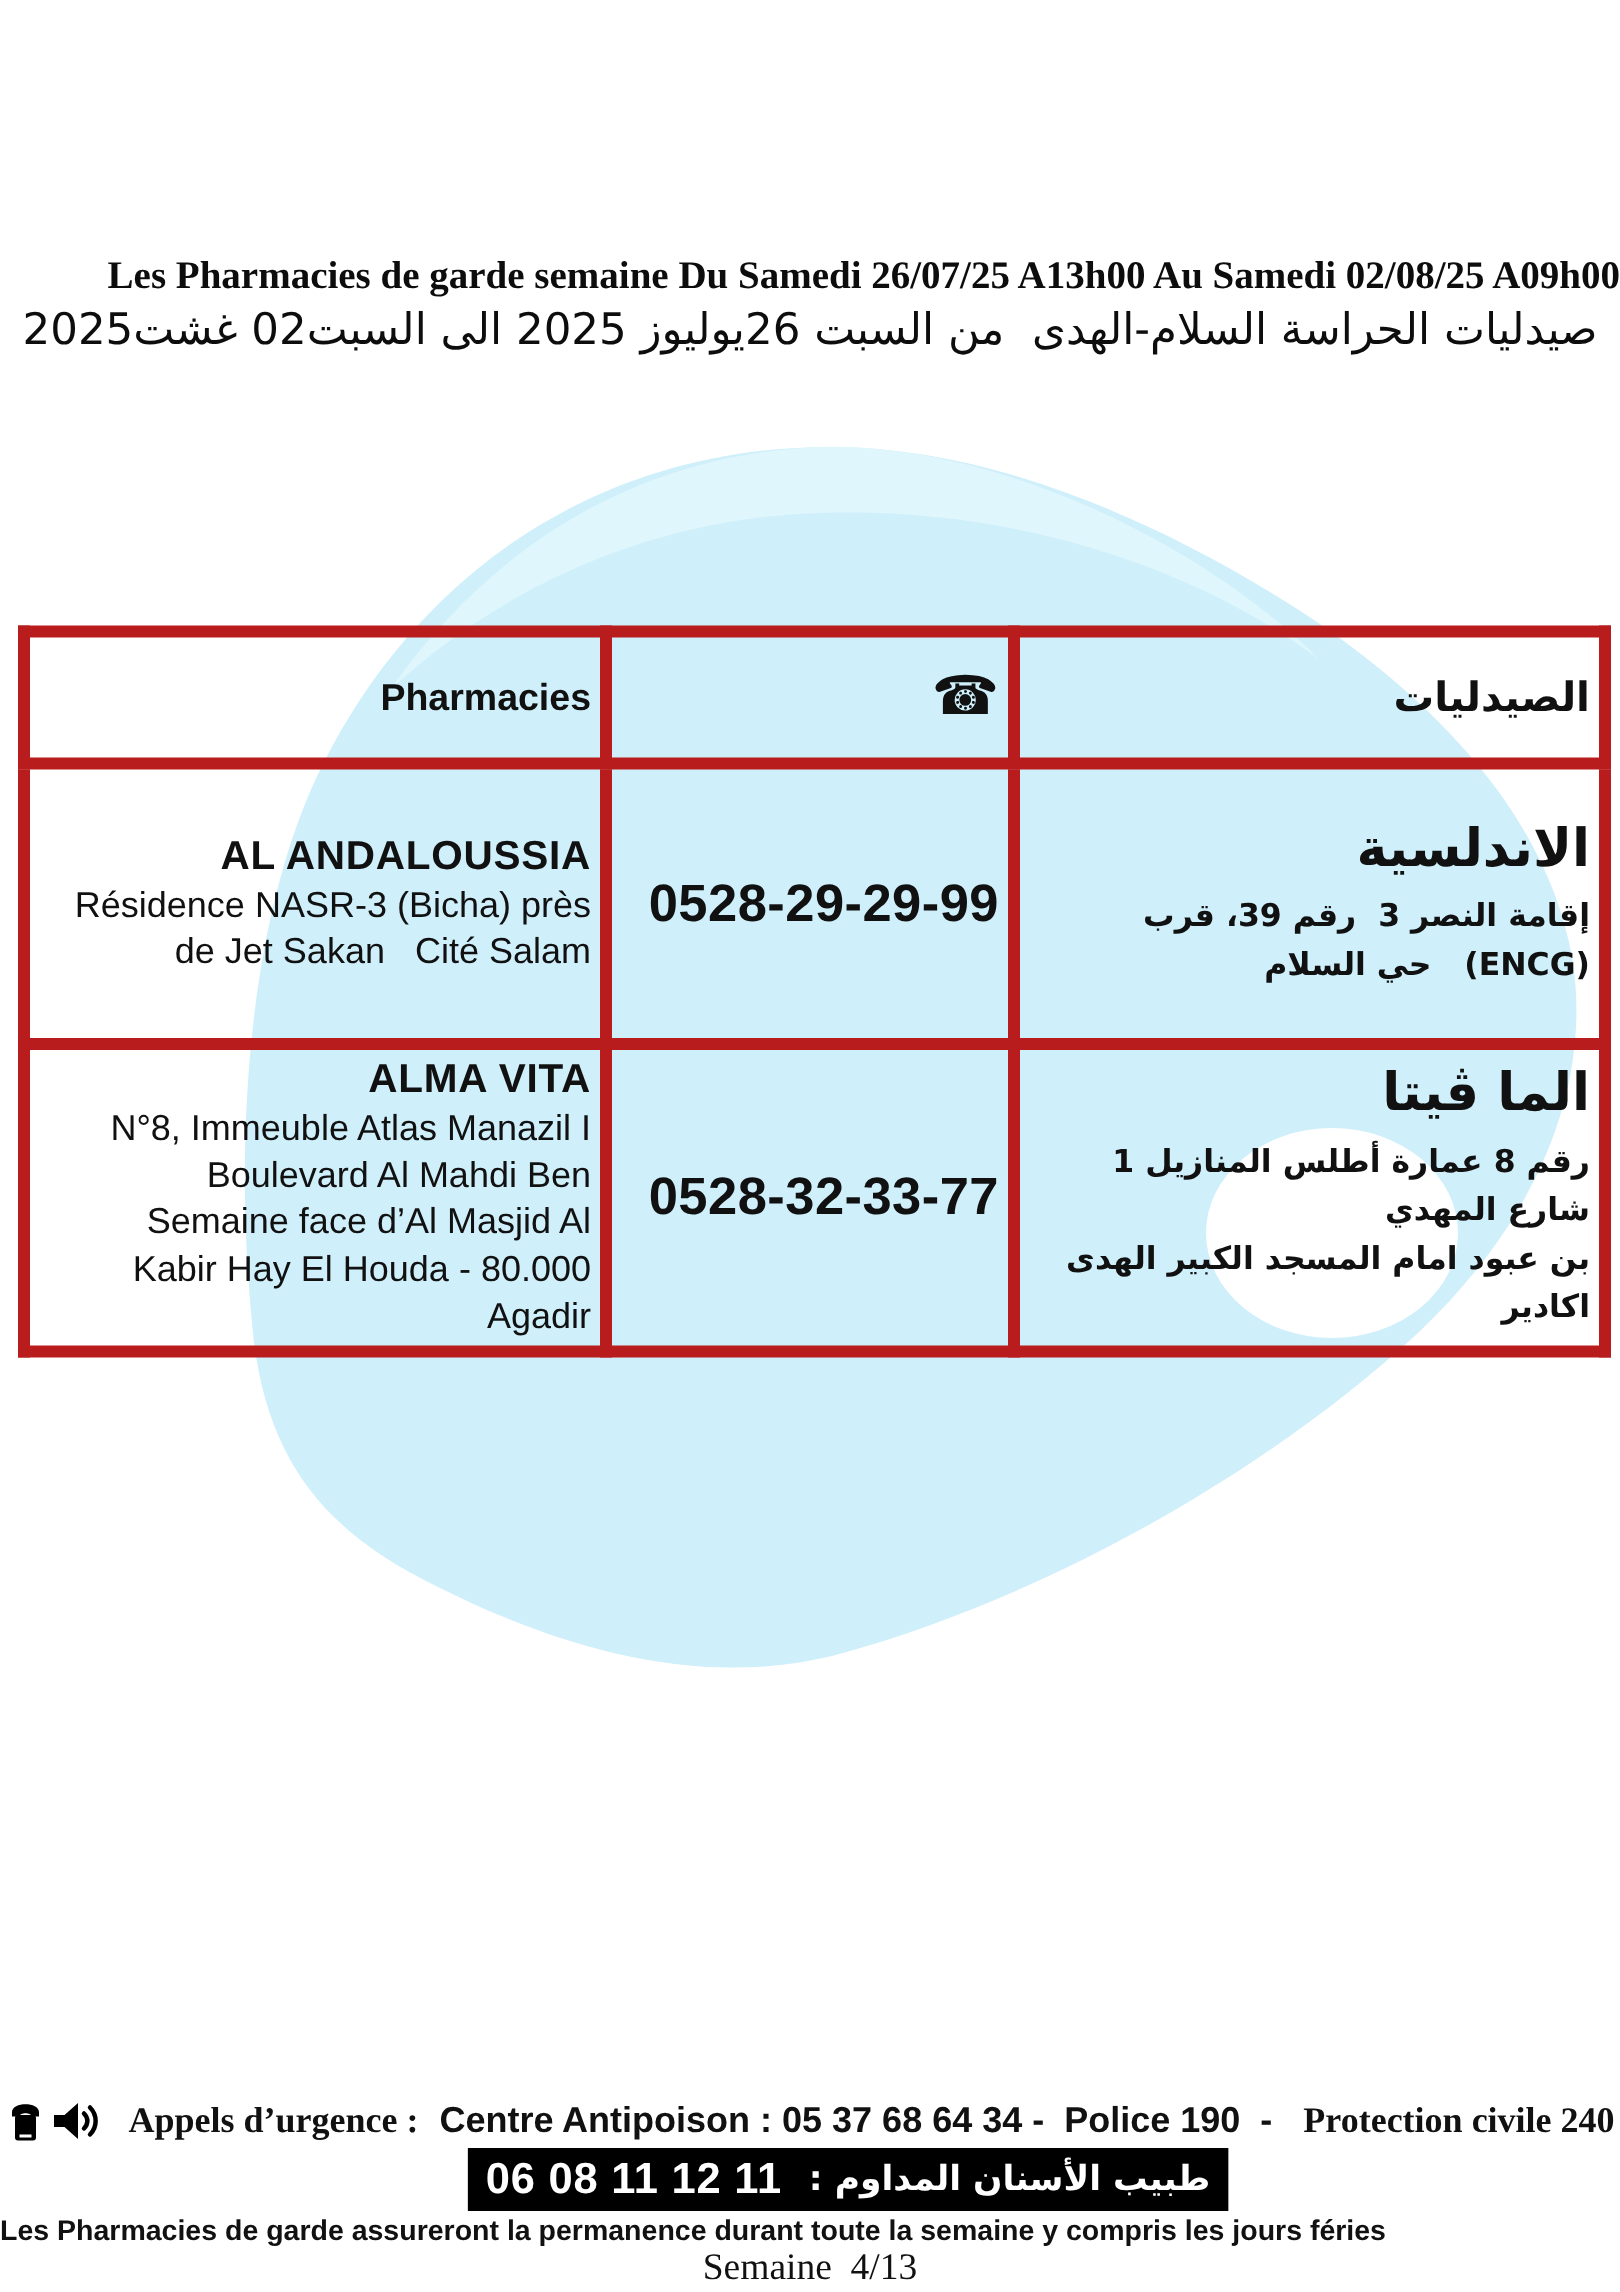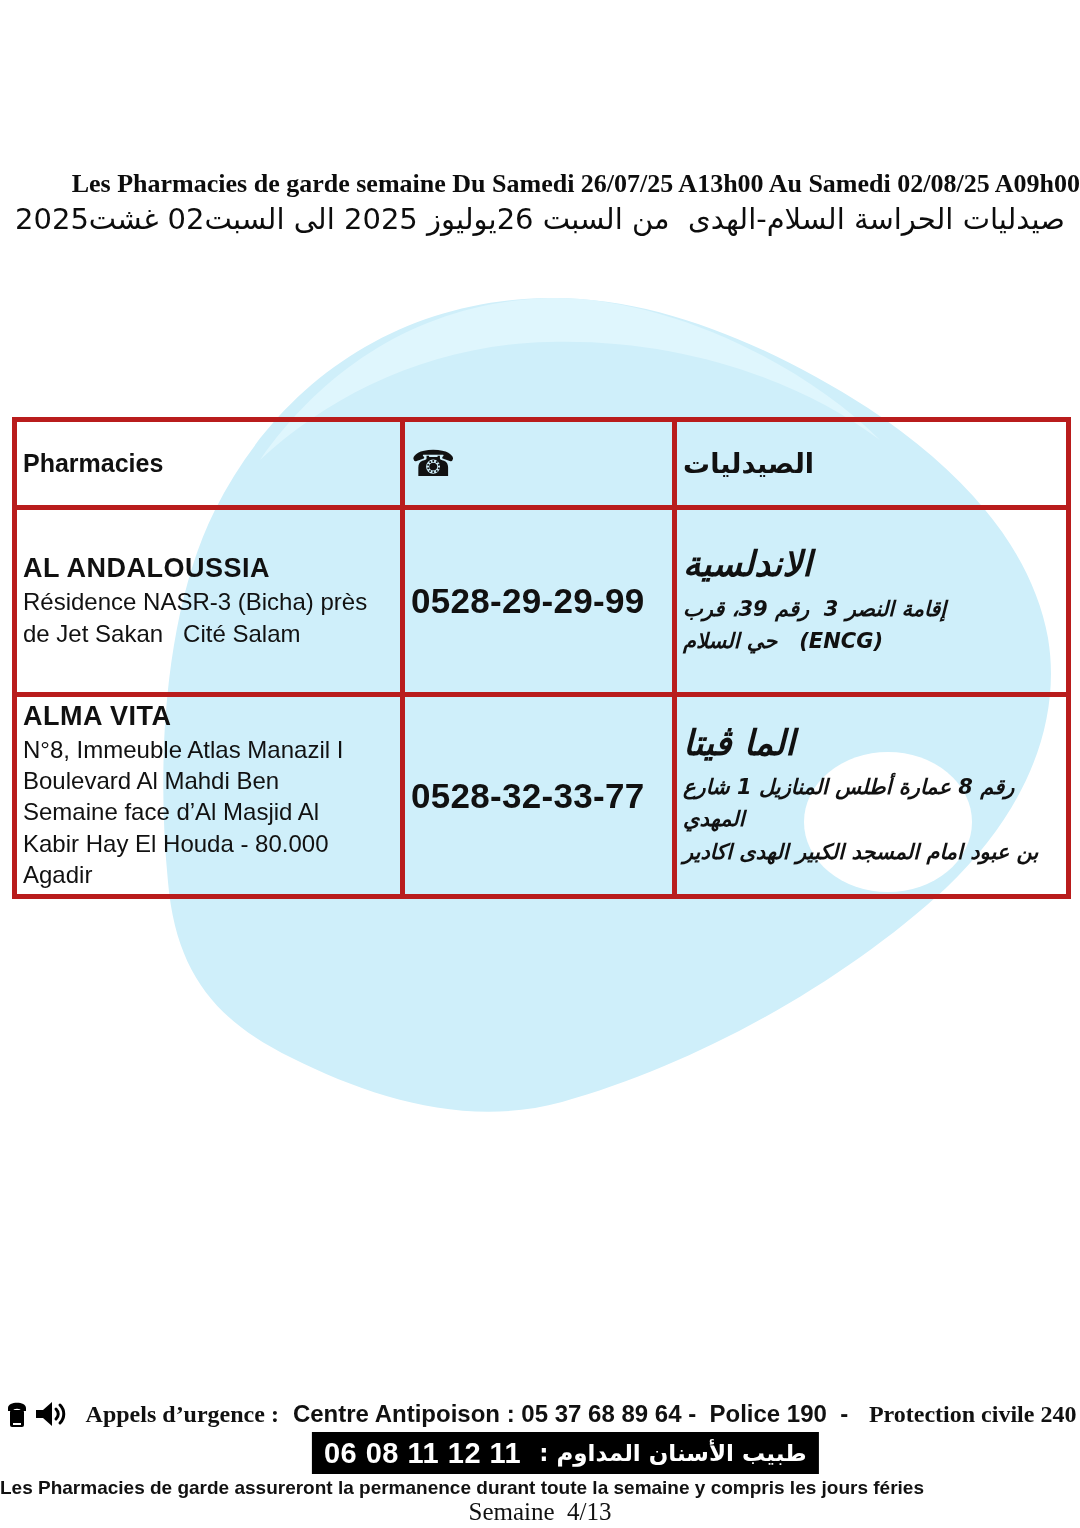--- a/index.html
+++ b/index.html
@@ -28,38 +28,38 @@
     font-weight:normal; font-size:29px; color:#0d0d0d;
     white-space:pre-wrap;
   }
 
   table.pharm {
     position:absolute; left:12px; top:417px;
     width:1054px; border-collapse:collapse; table-layout:fixed;
     background:transparent;
   }
   table.pharm td, table.pharm th {
-    border:5px solid #b91c1c;
-    text-align:left; vertical-align:middle;
+    border:8px solid #b91c1c;
+    text-align:right; vertical-align:middle;
     padding:4px 6px;
     background:transparent;
   }
   tr.hdr    { height:88px; }
   tr.row-a  { height:187px; }
   tr.row-b  { height:202px; }
 
   th .hdr-fr { font-size:25px; font-weight:bold; }
   th .hdr-ar { font-family:"DejaVu Sans", sans-serif; direction:rtl; font-size:27px; font-weight:bold; }
   .tel-glyph { font-family:"DejaVu Sans", sans-serif; font-size:36px; line-height:1; font-weight:normal; }
 
   .ph-name { font-weight:bold; font-size:27px; letter-spacing:0.5px; margin-bottom:2px; }
   .ph-addr { font-size:24px; line-height:1.3; white-space:pre-wrap; }
   .phone   { font-weight:bold; font-size:35px; letter-spacing:0.3px; }
 
-  .ar      { font-family:"DejaVu Sans", sans-serif; direction:rtl;font-style:italic; }
+  .ar      { font-family:"DejaVu Sans", sans-serif; direction:rtl; }
   .ar-name { font-size:35px; font-weight:bold; line-height:1.15; margin-bottom:8px; }
   .ar-addr { font-size:21px; font-weight:bold; line-height:1.55; white-space:pre-wrap; }
 
   .footer { position:absolute; left:0; top:1396px; width:100%; }
   .emg-line {
     display:flex; align-items:center; justify-content:center;
     gap:8px; height:36px; white-space:pre-wrap;text-align:right;
   }
   .emg-icons { display:flex; align-items:center; gap:4px; margin-right:10px; }
   .emg-serif { font-family:"Liberation Serif", serif; font-weight:bold; font-size:24px; }
@@ -177,21 +177,21 @@
           <path d="M4,9 C4,2 22,2 22,9 L22,12 L17,12 C17,9 9,9 9,12 L4,12 Z" fill="#000"></path>
           <rect x="6" y="11" width="14" height="17" rx="2" fill="#000"></rect>
           <rect x="9" y="24" width="8" height="2" fill="#fff"></rect>
         </svg>
         <svg width="34" height="30" viewBox="0 0 34 30" xmlns="http://www.w3.org/2000/svg">
           <polygon points="2,11 9,11 18,3 18,27 9,19 2,19" fill="#000"></polygon>
           <path d="M22,10 C25,13 25,17 22,20" stroke="#000" stroke-width="3" fill="none" stroke-linecap="round"></path>
           <path d="M26,6 C31,11 31,19 26,24" stroke="#000" stroke-width="3" fill="none" stroke-linecap="round"></path>
         </svg>
       </span>
-      <span class="emg-serif">Appels d’urgence : </span><span class="emg-sans">Centre Antipoison : 05 37 68 89 64 -  Police 190  - </span><span class="emg-serif"> Protection civile 240</span>
+      <span class="emg-serif">Appels d’urgence : </span><span class="emg-sans">Centre Antipoison : 05 37 68 64 34 -  Police 190  - </span><span class="emg-serif"> Protection civile 240</span>
     </div>
 
     <div class="dentist-bar">
       <span class="dentist-ar">طبيب الأسنان المداوم : </span>
       <span class="dentist-num">06 08 11 12 11</span>
     </div>
 
     <div class="note">Les Pharmacies de garde assureront la permanence durant toute la semaine y compris les jours féries</div>
     <div class="week">Semaine  4/13</div>
 

